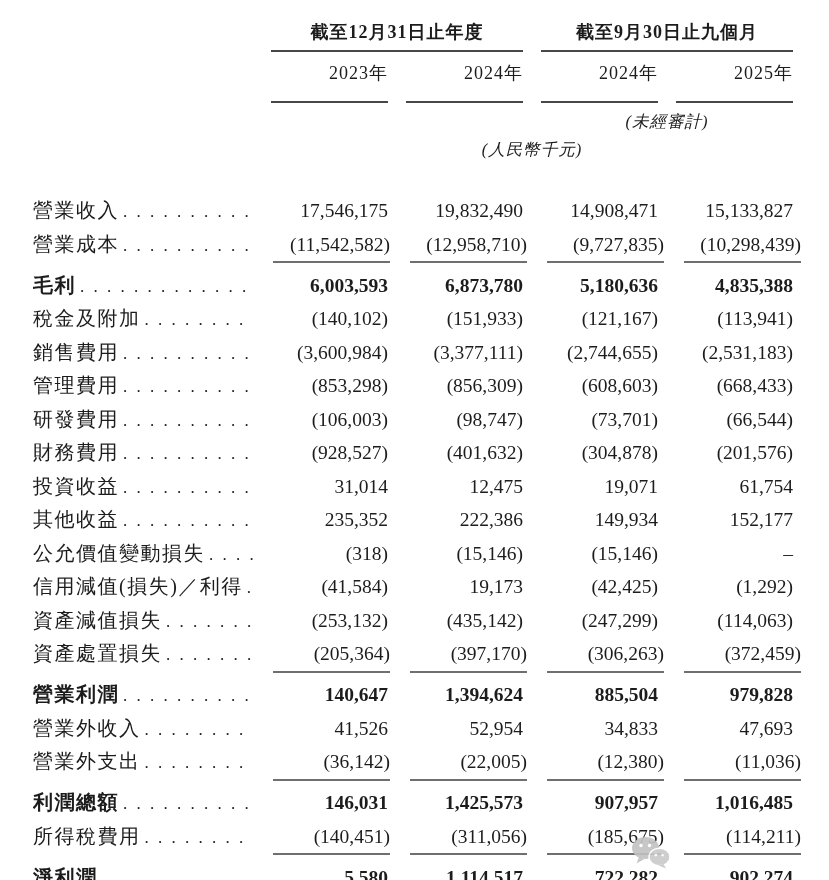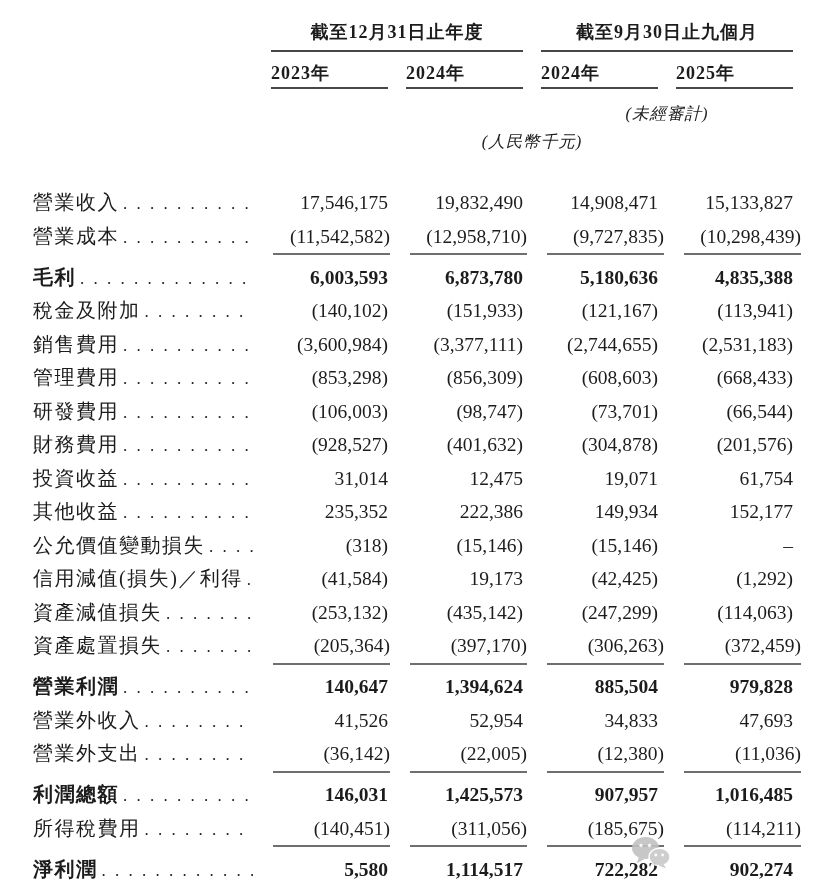--- a/index.html
+++ b/index.html
@@ -20,25 +20,25 @@
   
   .hrow{display:grid;column-gap:18px;}
   .hrow.r1{grid-template-columns:220px 252px 252px;}
   .hrow.r2{grid-template-columns:220px 117px 117px 117px 117px;margin-top:9px;}
   .hrow.r3,.hrow.r4{grid-template-columns:220px 117px 117px 117px 117px;}
   .group{
     font-weight:bold;font-size:18px;text-align:center;letter-spacing:1px;
     padding-bottom:6px;border-bottom:2px solid var(--header_rule);
   }
   .year{
-    font-weight:bold;font-size:18px;text-align:left;letter-spacing:1px;
-    padding-bottom:2px;border-bottom:2px solid var(--header_rule);
+    font-weight:normal;font-size:18px;text-align:right;letter-spacing:1px;
+    padding-bottom:16px;border-bottom:2px solid var(--header_rule);
   }
   .note{font-style:italic;font-size:16.5px;text-align:center;letter-spacing:1px;}
-  .r3{margin-top:14px;}
+  .r3{margin-top:8px;}
   .r3 .note{grid-column:4/6;}
   .r4{margin-top:6px;}
   .r4 .note{grid-column:2/6;text-align:center;}
 
   
   .tbody{margin-top:33px;}
   .row{
     display:grid;
     grid-template-columns:220px 117px 117px 117px 117px;
     column-gap:18px;

